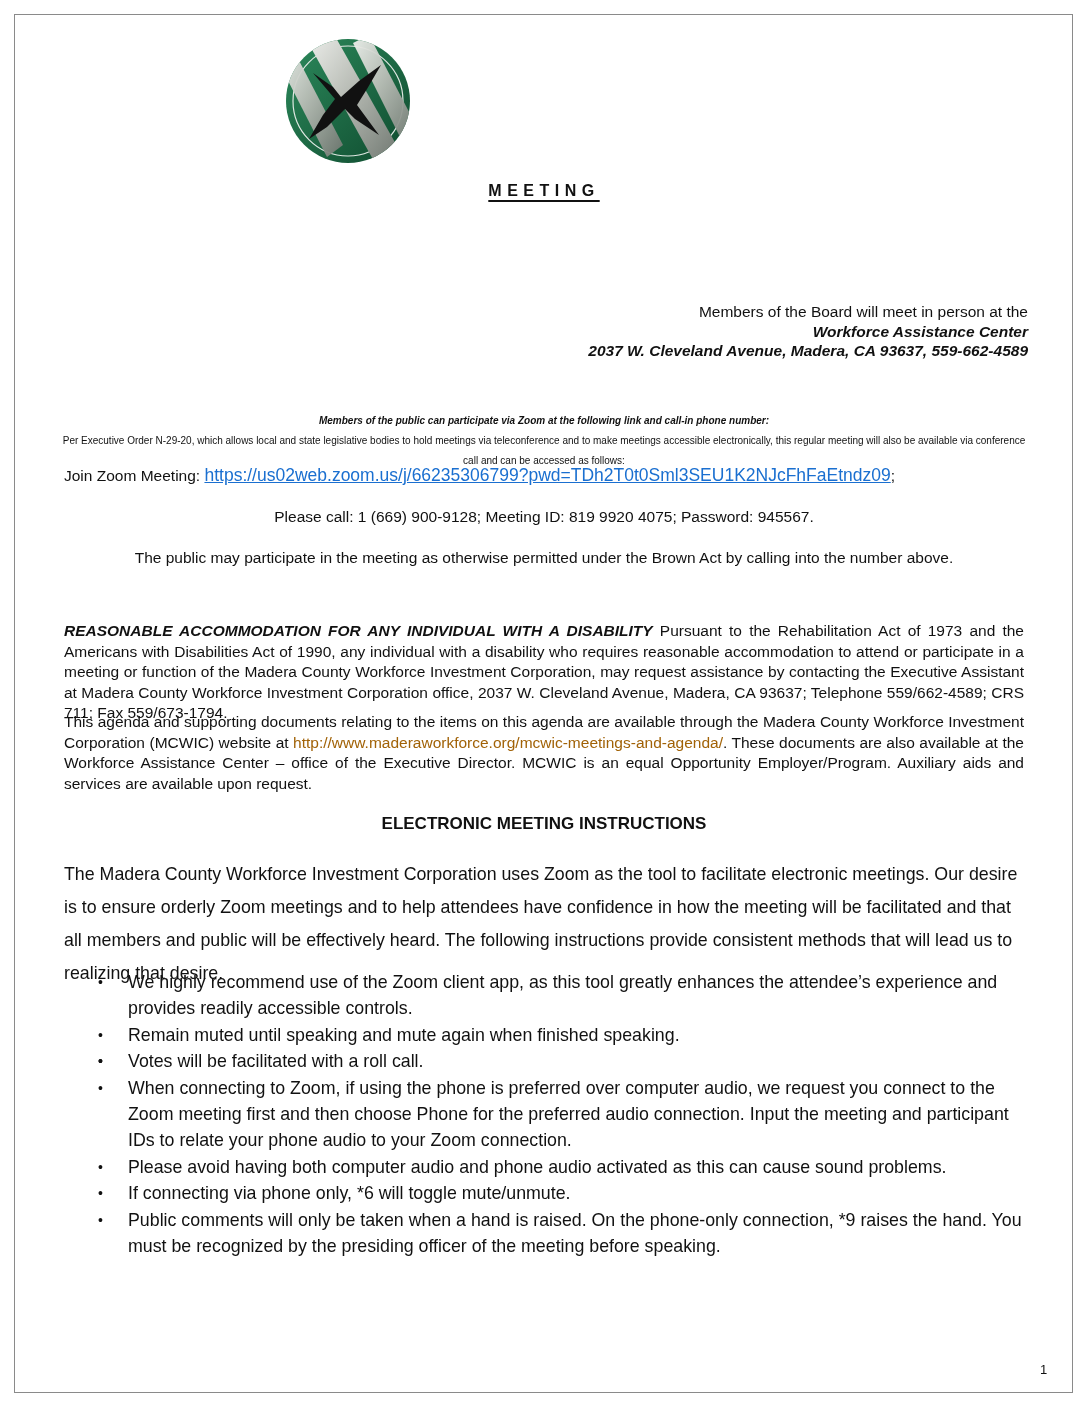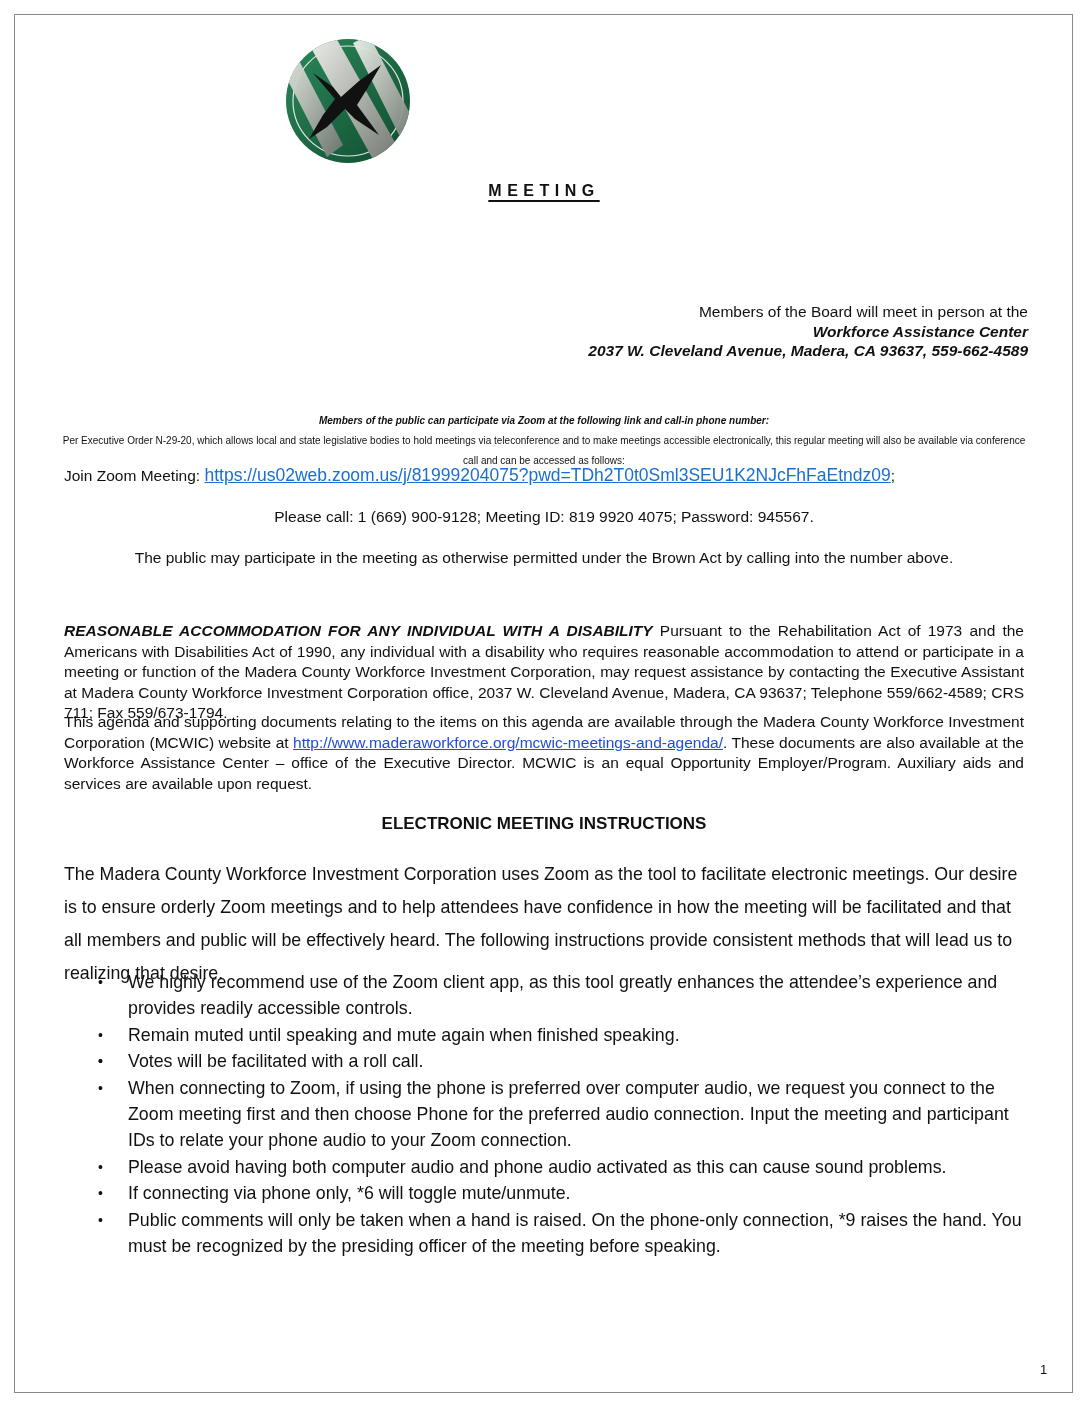--- a/index.html
+++ b/index.html
@@ -20,21 +20,21 @@
     .location .bi { font-weight: bold; font-style: italic; }
     .zoom-block { top: 383px; font-size: 10px; line-height: 20px; margin-top: 28px; }
     .zoom-block .bi { font-weight: bold; font-style: italic; }
     .zoom-join { position: absolute; left: 64px; top: 465px; font-size: 15.5px; white-space: nowrap; }
     .zoom-join a { color: #1a6fd0; text-decoration: underline; font-size: 17.5px; }
     .call { top: 508px; font-size: 15.5px; }
     .brown { top: 549px; font-size: 15.5px; }
 
     .para { position: absolute; left: 64px; width: 960px; font-size: 15.5px; line-height: 20.6px; text-align: justify; }
     .para .bi { font-weight: bold; font-style: italic; }
-    .para a { color: #1d4ed8; text-decoration: underline; }
+    .para a { color: #a16207; }
     .accom { top: 589px; margin-top: 32px; }
     .agenda { top: 712px; }
 
     .instr-heading { top: 814px; font-size: 17px; font-weight: bold; text-align: center; }
     .intro { position: absolute; left: 64px; width: 965px; top: 858px; font-size: 17.8px; line-height: 33px; }
     .bullets { position: absolute; left: 64px; width: 965px; top: 970px; margin: 0; padding: 0; list-style: none; font-size: 17.8px; line-height: 25.8px; }
     .bullets li { position: relative; padding-left: 64px; margin-bottom: 1px; }
     .bullets li .dot { position: absolute; left: 34px; top: 0; font-size: 14px; }
     .page-num { position: absolute; left: 1040px; top: 1362px; font-size: 13px; }
   </style>
@@ -80,21 +80,21 @@
   <div class="bi">Workforce Assistance Center</div>
   <div class="bi">2037 W. Cleveland Avenue, Madera, CA 93637, 559-662-4589</div>
 </div>
 
 <div class="center zoom-block">
   <div class="bi">Members of the public can participate via Zoom at the following link and call-in phone number:</div>
   <div>Per Executive Order N-29-20, which allows local and state legislative bodies to hold meetings via teleconference and to make meetings accessible electronically, this regular meeting will also be available via conference call and can be accessed as follows:</div>
 </div>
 
 <div class="zoom-join">
-  <span>Join Zoom Meeting: </span><a>https://us02web.zoom.us/j/81999204075?pwd=TDh2T0t0Sml3SEU1K2NJcFhFaEtndz09</a><span>;</span>
+  <span>Join Zoom Meeting: </span><a>https://us02web.zoom.us/j/66235306799?pwd=TDh2T0t0Sml3SEU1K2NJcFhFaEtndz09</a><span>;</span>
 </div>
 
 <div class="center call">Please call: 1 (669) 900-9128; Meeting ID: 819 9920 4075; Password: 945567.</div>
 <div class="center brown">The public may participate in the meeting as otherwise permitted under the Brown Act by calling into the number above.</div>
 
 <div class="para accom"><span class="bi">REASONABLE ACCOMMODATION FOR ANY INDIVIDUAL WITH A DISABILITY</span><span> Pursuant to the Rehabilitation Act of 1973 and the Americans with Disabilities Act of 1990, any individual with a disability who requires reasonable accommodation to attend or participate in a meeting or function of the Madera County Workforce Investment Corporation, may request assistance by contacting the Executive Assistant at Madera County Workforce Investment Corporation office, 2037 W. Cleveland Avenue, Madera, CA 93637; Telephone 559/662-4589; CRS 711; Fax 559/673-1794.</span></div>
 
 <div class="para agenda"><span>This agenda and supporting documents relating to the items on this agenda are available through the Madera County Workforce Investment Corporation (MCWIC) website at </span><a>http://www.maderaworkforce.org/mcwic-meetings-and-agenda/</a><span>. These documents are also available at the Workforce Assistance Center – office of the Executive Director. MCWIC is an equal Opportunity Employer/Program. Auxiliary aids and services are available upon request.</span></div>
 
 <div class="center instr-heading">ELECTRONIC MEETING INSTRUCTIONS</div>

